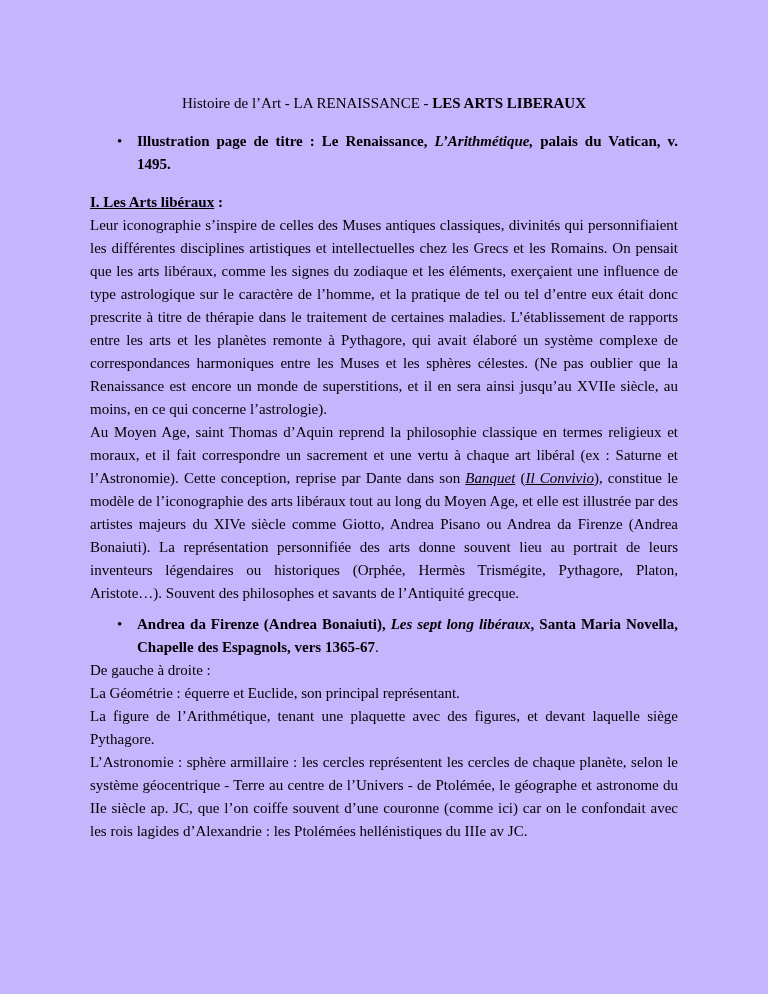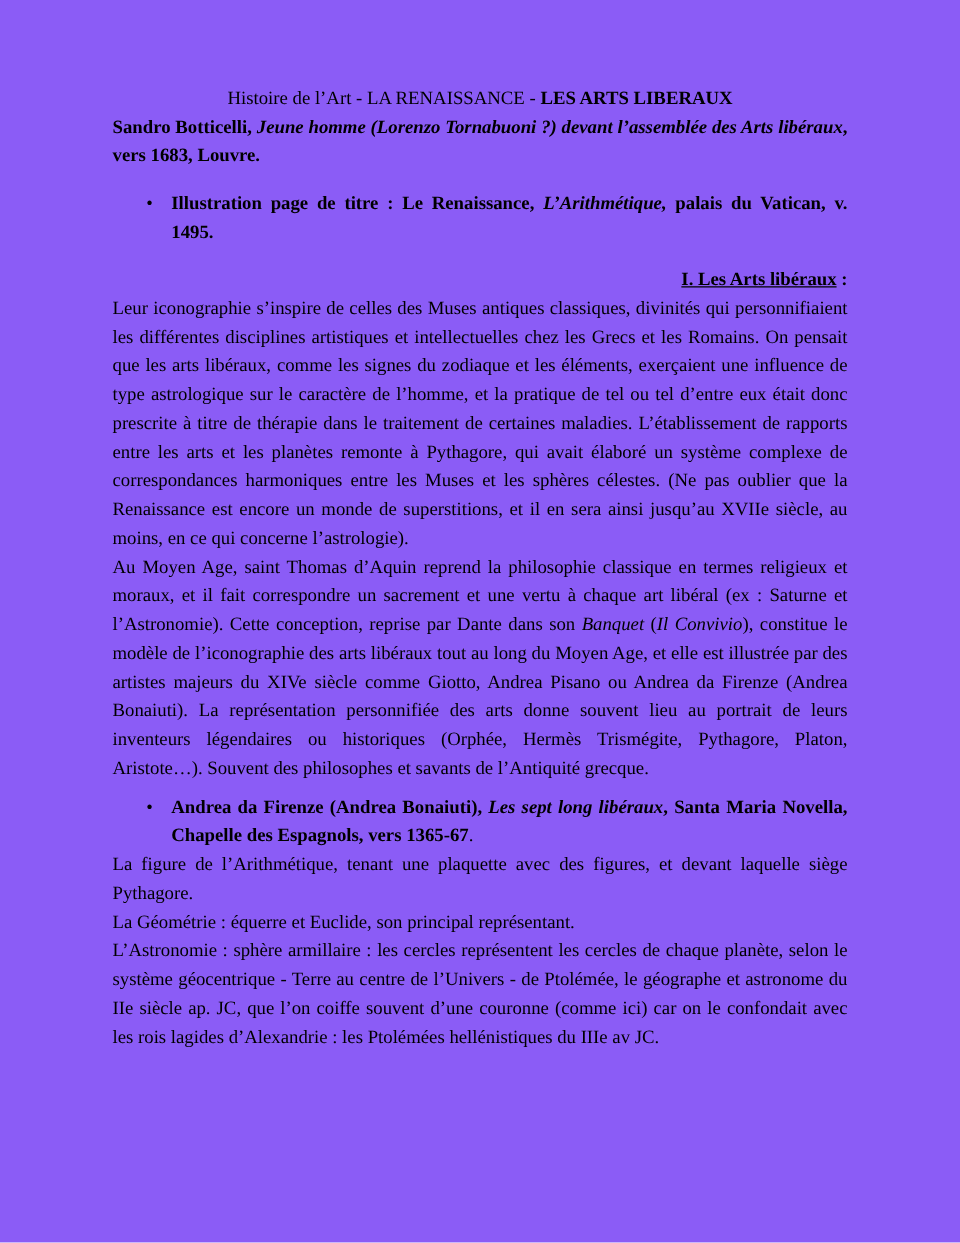--- a/index.html
+++ b/index.html
@@ -1,73 +1,73 @@
 <!DOCTYPE html>
 <html><head>
 <meta charset="utf-8">
 <style>
   * { margin: 0; padding: 0; box-sizing: border-box; }
   html, body { background: #ffffff; }
   .page {
     width: 768px;
     height: 994px;
     margin: 0 auto;
-    background: #8b5cf6;
+    background: #c4b5fd;
     color: #000000;
     font-family: "Liberation Serif", serif;
     font-size: 15px;
     line-height: 23px;
-    padding: 68px 90px 40px 90px;
+    padding: 92px 90px 40px 90px;
     overflow: hidden;
   }
   p { margin: 0; }
   .center { text-align: center; }
   .just { text-align: justify; }
   .b  { font-weight: bold; }
-  .i  { font-style: italic; }
+  .i  { font-style: italic; text-decoration: underline; }
   .bi { font-weight: bold; font-style: italic; }
   .u  { text-decoration: underline; }
-  .gap-before { margin-top: 15px; text-align: right; }
+  .gap-before { margin-top: 15px; }
   .gap-before-sm { margin-top: 8px; }
   .bullet-item {
     position: relative;
     margin-left: 25px;
     padding-left: 22px;
     text-align: justify;
   }
   .bullet-glyph {
     position: absolute;
     left: 2px;
     top: 0;
   }
 </style>
 </head>
 <body>
 
 <div class="page">
 
   <p class="center"><span>Histoire de l’Art  - LA RENAISSANCE  -  </span><span class="b">LES ARTS LIBERAUX</span></p>
 
-  <p class="just"><span class="b">Sandro Botticelli, </span><span class="bi">Jeune homme (Lorenzo Tornabuoni ?) devant l’assemblée des Arts libéraux</span><span class="b">, vers 1683, Louvre.</span></p>
 
   <div class="bullet-item gap-before">
     <span class="bullet-glyph">•</span><span class="b">Illustration page de titre : Le Renaissance, </span><span class="bi">L’Arithmétique,</span><span class="b"> palais du Vatican, v. 1495.</span>
   </div>
 
   <p class="gap-before"><span class="b u">I. Les Arts libéraux</span><span class="b"> :</span></p>
 
 
   <p class="just">Leur iconographie s’inspire de celles des Muses antiques classiques, divinités qui personnifiaient les différentes disciplines artistiques et intellectuelles chez les Grecs et les Romains. On pensait que les arts libéraux, comme les signes du zodiaque et les éléments, exerçaient une influence de type astrologique sur le caractère de l’homme, et la pratique de tel ou tel d’entre eux était donc prescrite à titre de thérapie dans le traitement de certaines maladies. L’établissement de rapports entre les arts et les planètes remonte à Pythagore, qui avait élaboré un système complexe de correspondances harmoniques entre les Muses et les sphères célestes. (Ne pas oublier que la Renaissance est encore un monde de superstitions, et il en sera ainsi jusqu’au XVIIe siècle, au moins, en ce qui concerne l’astrologie).</p>
 
   <p class="just"><span>Au Moyen Age, saint Thomas d’Aquin reprend la philosophie classique en termes religieux et moraux, et il fait correspondre un sacrement et une vertu à chaque art libéral (ex : Saturne et l’Astronomie). Cette conception, reprise par Dante dans son </span><span class="i">Banquet</span><span> (</span><span class="i">Il Convivio</span><span>), constitue le modèle de l’iconographie des arts libéraux tout au long du Moyen Age, et elle est illustrée par des artistes majeurs du XIVe siècle comme Giotto, Andrea Pisano ou Andrea da Firenze (Andrea Bonaiuti). La représentation personnifiée des arts donne souvent lieu au portrait de leurs inventeurs légendaires ou historiques (Orphée, Hermès Trismégite, Pythagore, Platon, Aristote…). Souvent des philosophes et savants de l’Antiquité grecque.</span></p>
 
   <div class="bullet-item gap-before-sm">
     <span class="bullet-glyph">•</span><span class="b">Andrea da Firenze (Andrea Bonaiuti), </span><span class="bi">Les sept long libéraux</span><span class="b">, Santa Maria Novella, Chapelle des Espagnols, vers 1365-67</span><span>.</span>
   </div>
 
+  <p class="just">De gauche à droite :</p>
+
+  <p class="just">La Géométrie : équerre et Euclide, son principal représentant.</p>
 
   <p class="just">La figure de l’Arithmétique, tenant une plaquette avec des figures, et devant laquelle siège Pythagore.</p>
-
-  <p class="just">La Géométrie : équerre et Euclide, son principal représentant.</p>
 
   <p class="just">L’Astronomie : sphère armillaire : les cercles représentent les cercles de chaque planète, selon le système géocentrique - Terre au centre de l’Univers -  de Ptolémée, le géographe et astronome du IIe siècle ap. JC, que l’on coiffe souvent d’une couronne (comme ici) car on le confondait avec les rois lagides d’Alexandrie : les Ptolémées hellénistiques du IIIe av JC.</p>
 
 </div>
 
 </body></html>

